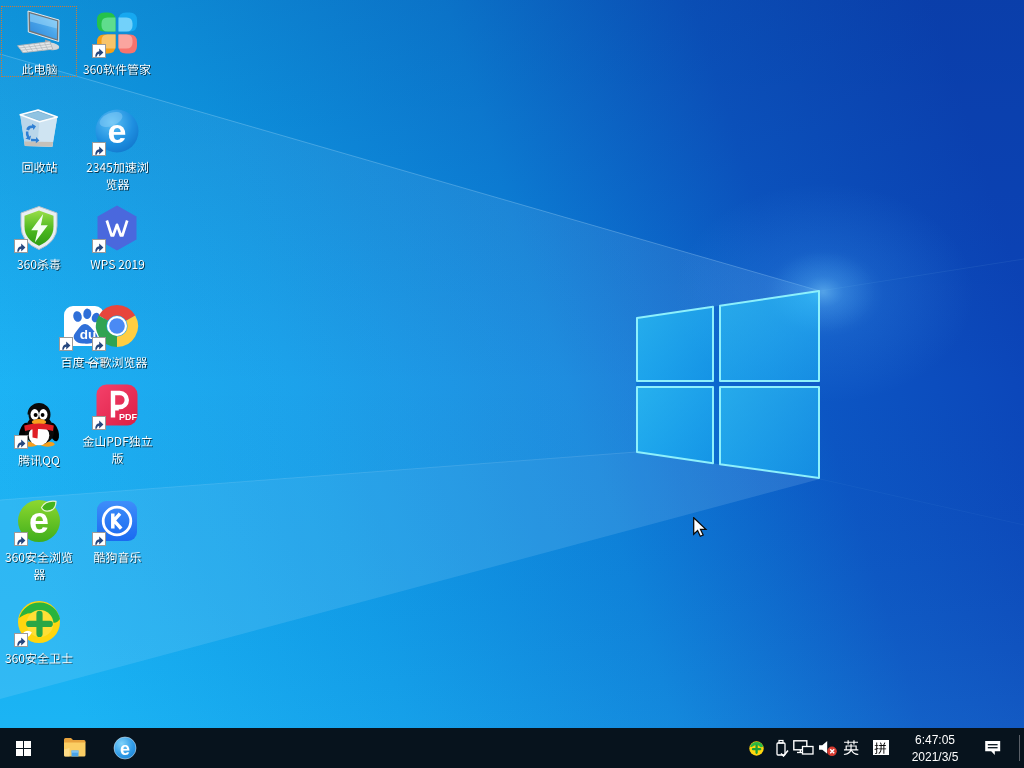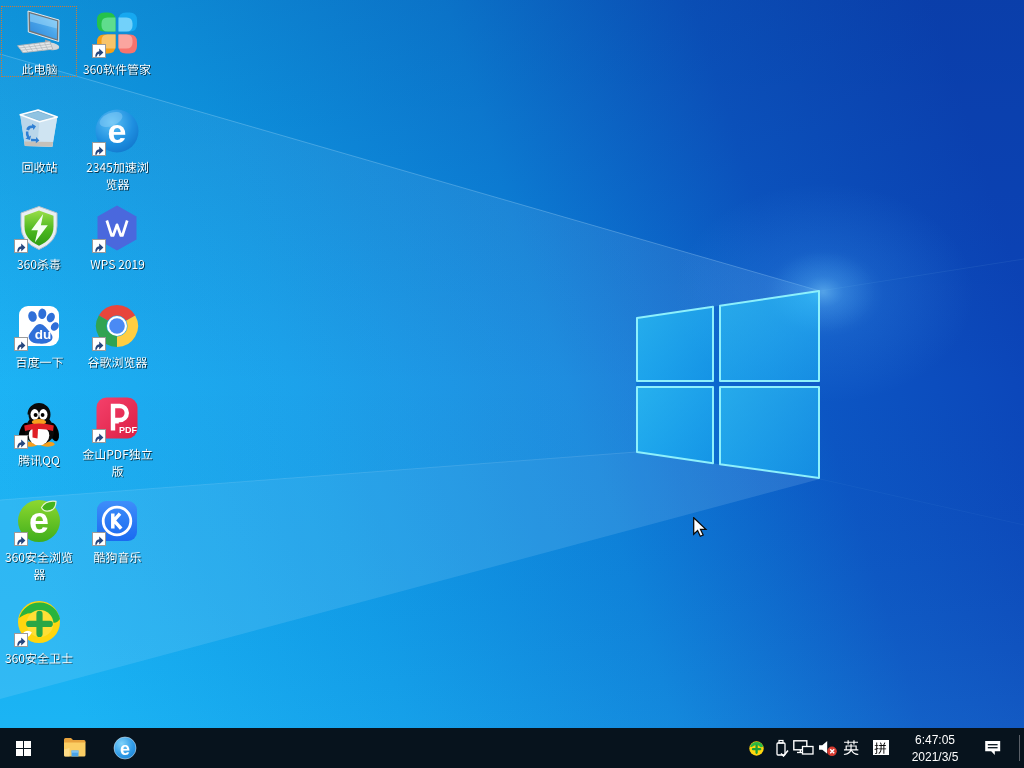--- a/index.html
+++ b/index.html
@@ -250,21 +250,21 @@
         <svg width="57" height="17" style="display:block;margin:0 auto;">
           <defs>
             <path id="ta7" d="M2.2 0.0H3.5L4.8 -5.3C4.9 -6.0 5.1 -6.6 5.2 -7.3H5.3C5.4 -6.6 5.6 -6.0 5.7 -5.3L7.1 0.0H8.4L10.2 -8.8H9.2L8.2 -4.0C8.1 -3.1 7.9 -2.1 7.7 -1.2H7.7C7.4 -2.1 7.2 -3.1 7.0 -4.0L5.8 -8.8H4.8L3.6 -4.0C3.4 -3.1 3.1 -2.1 3.0 -1.2H2.9C2.7 -2.1 2.6 -3.1 2.4 -4.0L1.5 -8.8H0.3Z M11.7 0.0H12.9V-3.5H14.3C16.2 -3.5 17.5 -4.4 17.5 -6.2C17.5 -8.1 16.2 -8.8 14.3 -8.8H11.7ZM12.9 -4.4V-7.9H14.1C15.7 -7.9 16.4 -7.5 16.4 -6.2C16.4 -5.0 15.7 -4.4 14.2 -4.4Z M21.8 0.2C23.6 0.2 24.8 -0.9 24.8 -2.3C24.8 -3.6 24.0 -4.2 23.0 -4.7L21.7 -5.2C21.0 -5.5 20.2 -5.8 20.2 -6.7C20.2 -7.5 20.9 -8.0 21.9 -8.0C22.7 -8.0 23.4 -7.7 23.9 -7.2L24.5 -7.9C23.9 -8.5 22.9 -9.0 21.9 -9.0C20.3 -9.0 19.1 -8.0 19.1 -6.6C19.1 -5.3 20.1 -4.7 20.9 -4.4L22.2 -3.8C23.0 -3.4 23.6 -3.2 23.6 -2.2C23.6 -1.4 23.0 -0.8 21.8 -0.8C20.9 -0.8 20.0 -1.2 19.4 -1.9L18.7 -1.1C19.5 -0.3 20.5 0.2 21.8 0.2Z M28.5 0.0H34.0V-0.9H31.6C31.2 -0.9 30.6 -0.9 30.2 -0.9C32.2 -2.8 33.6 -4.6 33.6 -6.4C33.6 -7.9 32.6 -9.0 31.0 -9.0C29.9 -9.0 29.2 -8.4 28.5 -7.7L29.1 -7.0C29.6 -7.6 30.2 -8.1 30.9 -8.1C32.0 -8.1 32.5 -7.3 32.5 -6.3C32.5 -4.8 31.3 -3.1 28.5 -0.6Z M38.0 0.2C39.6 0.2 40.7 -1.4 40.7 -4.4C40.7 -7.5 39.6 -9.0 38.0 -9.0C36.3 -9.0 35.2 -7.5 35.2 -4.4C35.2 -1.4 36.3 0.2 38.0 0.2ZM38.0 -0.7C37.0 -0.7 36.3 -1.8 36.3 -4.4C36.3 -7.0 37.0 -8.1 38.0 -8.1C39.0 -8.1 39.6 -7.0 39.6 -4.4C39.6 -1.8 39.0 -0.7 38.0 -0.7Z M42.3 0.0H47.2V-0.9H45.4V-8.8H44.6C44.1 -8.5 43.5 -8.3 42.7 -8.2V-7.5H44.3V-0.9H42.3Z M50.8 0.2C52.4 0.2 54.0 -1.2 54.0 -4.8C54.0 -7.6 52.7 -9.0 51.0 -9.0C49.6 -9.0 48.5 -7.8 48.5 -6.1C48.5 -4.3 49.4 -3.3 50.9 -3.3C51.6 -3.3 52.4 -3.8 52.9 -4.4C52.8 -1.7 51.9 -0.8 50.7 -0.8C50.2 -0.8 49.6 -1.0 49.2 -1.4L48.6 -0.7C49.1 -0.2 49.8 0.2 50.8 0.2ZM52.9 -5.3C52.3 -4.5 51.7 -4.2 51.1 -4.2C50.0 -4.2 49.5 -4.9 49.5 -6.1C49.5 -7.3 50.2 -8.1 51.0 -8.1C52.1 -8.1 52.8 -7.1 52.9 -5.3Z"></path>
           </defs>
           <use href="#ta7" x="2.1" y="13.8" fill="rgba(0,0,0,0.66)"></use>
           <use href="#ta7" x="1.2" y="12.9" fill="#fff"></use>
         </svg>
       </div>
 </div>
 
-<div class="ic" style="left:1px;top:299px;">
+<div class="ic" style="left:1px;top:299px;padding-left:45px;">
  <div class="im" style="margin-top:4px;">
   <svg width="46" height="46" viewBox="0 0 46 46">
    <rect x="3" y="3" width="40" height="40" rx="9" fill="#fff"></rect>
    <g fill="#2f6fd8">
     <ellipse cx="16.5" cy="13.5" rx="4.2" ry="5.4" transform="rotate(-14 16.5 13.5)"></ellipse>
     <ellipse cx="26.3" cy="10.8" rx="4" ry="5.2" transform="rotate(6 26.3 10.8)"></ellipse>
     <ellipse cx="34.8" cy="14.5" rx="3.9" ry="5" transform="rotate(24 34.8 14.5)"></ellipse>
     <ellipse cx="38.8" cy="23.5" rx="3.6" ry="4.6" transform="rotate(40 38.8 23.5)"></ellipse>
     <path d="M17.5,25.5 Q23.5,17.5 29.5,24 L35,30.5 Q38.5,35.5 34,38.5 Q29,41.5 23.5,40.5 Q17,41 14.2,37.5 Q11,34 14.5,29.5 Z"></path>
    </g>
@@ -334,21 +334,21 @@
         <svg width="44" height="17" style="display:block;margin:0 auto;">
           <defs>
             <path id="ta10" d="M9.6 -10.0C9.5 -9.6 9.2 -9.0 9.0 -8.6L9.7 -8.4C9.9 -8.7 10.2 -9.2 10.5 -9.7ZM5.0 -9.8C5.3 -9.3 5.5 -8.7 5.6 -8.4L6.3 -8.6C6.3 -9.0 6.0 -9.6 5.7 -10.0ZM4.7 -1.4V-0.8H9.2V-1.4ZM1.0 -9.6V-5.3C1.0 -3.6 0.9 -1.1 0.3 0.6C0.5 0.6 0.9 0.8 1.0 0.9C1.4 -0.2 1.6 -1.7 1.7 -3.1H3.3V-0.1C3.3 0.0 3.2 0.1 3.1 0.1C2.9 0.1 2.5 0.1 2.0 0.1C2.1 0.3 2.2 0.6 2.3 0.8C3.0 0.8 3.4 0.8 3.7 0.7C3.9 0.6 4.0 0.3 4.0 -0.1V-4.3C4.2 -4.1 4.4 -3.9 4.5 -3.8C4.9 -4.0 5.3 -4.3 5.6 -4.6V-4.2H8.8C8.7 -3.7 8.6 -3.3 8.5 -2.9H6.3L6.5 -3.8L5.7 -3.9C5.6 -3.4 5.4 -2.7 5.3 -2.2H10.1C9.9 -0.7 9.8 -0.1 9.6 0.1C9.5 0.2 9.3 0.2 9.1 0.2C8.9 0.2 8.4 0.2 7.9 0.1C8.0 0.3 8.1 0.6 8.1 0.9C8.7 0.9 9.2 0.9 9.5 0.9C9.8 0.9 10.0 0.8 10.2 0.6C10.5 0.3 10.7 -0.6 10.9 -2.6C10.9 -2.7 10.9 -2.9 10.9 -2.9H9.3C9.4 -3.4 9.6 -4.2 9.7 -4.8C10.1 -4.4 10.6 -4.1 11.1 -3.9C11.2 -4.1 11.5 -4.4 11.7 -4.5C10.9 -4.8 10.2 -5.3 9.8 -5.9H11.5V-6.6H7.2C7.3 -6.9 7.5 -7.2 7.6 -7.6H11.1V-8.3H7.8C8.0 -8.8 8.1 -9.4 8.2 -10.0L7.4 -10.1C7.3 -9.4 7.1 -8.9 7.0 -8.3H4.6V-7.6H6.7C6.6 -7.2 6.4 -6.9 6.2 -6.6H4.2V-5.9H5.7C5.3 -5.3 4.7 -4.8 4.0 -4.4V-9.6ZM8.9 -5.9C9.1 -5.5 9.4 -5.1 9.7 -4.8H5.9C6.2 -5.1 6.5 -5.5 6.7 -5.9ZM1.8 -8.8H3.3V-6.8H1.8ZM1.8 -6.0H3.3V-3.9H1.7L1.8 -5.3Z M13.4 -9.3C14.0 -8.7 14.7 -8.0 15.0 -7.5L15.7 -8.1C15.3 -8.6 14.6 -9.3 14.0 -9.8ZM12.5 -6.3V-5.4H14.2V-1.3C14.2 -0.8 13.8 -0.4 13.6 -0.3C13.8 -0.1 14.0 0.3 14.1 0.5C14.3 0.2 14.6 -0.0 16.6 -1.7C16.6 -1.8 16.4 -2.2 16.3 -2.4L15.1 -1.5V-6.3ZM16.3 -9.4V-8.6H18.0V-5.1H16.2V-4.3H18.0V0.8H18.9V-4.3H20.7V-5.1H18.9V-8.6H21.2C21.2 -3.4 21.2 0.5 22.5 0.9C23.1 1.1 23.5 0.7 23.6 -1.2C23.5 -1.4 23.2 -1.7 23.1 -1.9C23.0 -0.9 22.9 0.0 22.8 -0.0C22.0 -0.2 22.1 -4.3 22.1 -9.4Z M28.5 -0.8C26.9 -0.8 25.8 -2.2 25.8 -4.4C25.8 -6.6 26.9 -8.0 28.5 -8.0C30.0 -8.0 31.1 -6.6 31.1 -4.4C31.1 -2.2 30.0 -0.8 28.5 -0.8ZM31.1 2.2C31.7 2.2 32.1 2.1 32.4 2.0L32.2 1.2C32.0 1.2 31.7 1.3 31.3 1.3C30.3 1.3 29.5 0.9 29.1 0.1C31.0 -0.2 32.2 -1.9 32.2 -4.4C32.2 -7.2 30.7 -9.0 28.5 -9.0C26.2 -9.0 24.7 -7.2 24.7 -4.4C24.7 -1.8 26.0 -0.1 27.9 0.1C28.4 1.3 29.5 2.2 31.1 2.2Z M37.4 -0.8C35.8 -0.8 34.7 -2.2 34.7 -4.4C34.7 -6.6 35.8 -8.0 37.4 -8.0C38.9 -8.0 40.0 -6.6 40.0 -4.4C40.0 -2.2 38.9 -0.8 37.4 -0.8ZM40.0 2.2C40.6 2.2 41.0 2.1 41.3 2.0L41.1 1.2C40.9 1.2 40.6 1.3 40.2 1.3C39.2 1.3 38.4 0.9 38.0 0.1C39.9 -0.2 41.1 -1.9 41.1 -4.4C41.1 -7.2 39.6 -9.0 37.4 -9.0C35.1 -9.0 33.6 -7.2 33.6 -4.4C33.6 -1.8 34.9 -0.1 36.8 0.1C37.3 1.3 38.4 2.2 40.0 2.2Z"></path>
           </defs>
           <use href="#ta10" x="2.0" y="13.8" fill="rgba(0,0,0,0.66)"></use>
           <use href="#ta10" x="1.1" y="12.9" fill="#fff"></use>
         </svg>
       </div>
 </div>
 
-<div class="ic" style="left:79px;top:391px;">
+<div class="ic" style="left:79px;top:378px;">
  <div class="im" style="margin-top:4px;">
   <svg width="46" height="46" viewBox="0 0 46 46">
    <defs>
             <linearGradient id="pdfg" x1="0" y1="0" x2="1" y2="1">
     <stop offset="0" stop-color="#f4416b"></stop>
               <stop offset="1" stop-color="#dc1f44"></stop>
    </linearGradient>
           </defs>
    <rect x="2.5" y="2.5" width="41" height="41" rx="10" fill="url(#pdfg)"></rect>
    <path d="M19,35.5 L19,11 L25.8,11 A7,7 0 0 1 25.8,25 L22.6,25 L22.6,28.5" fill="none" stroke="#fff" stroke-width="4.4" stroke-linecap="butt"></path>

